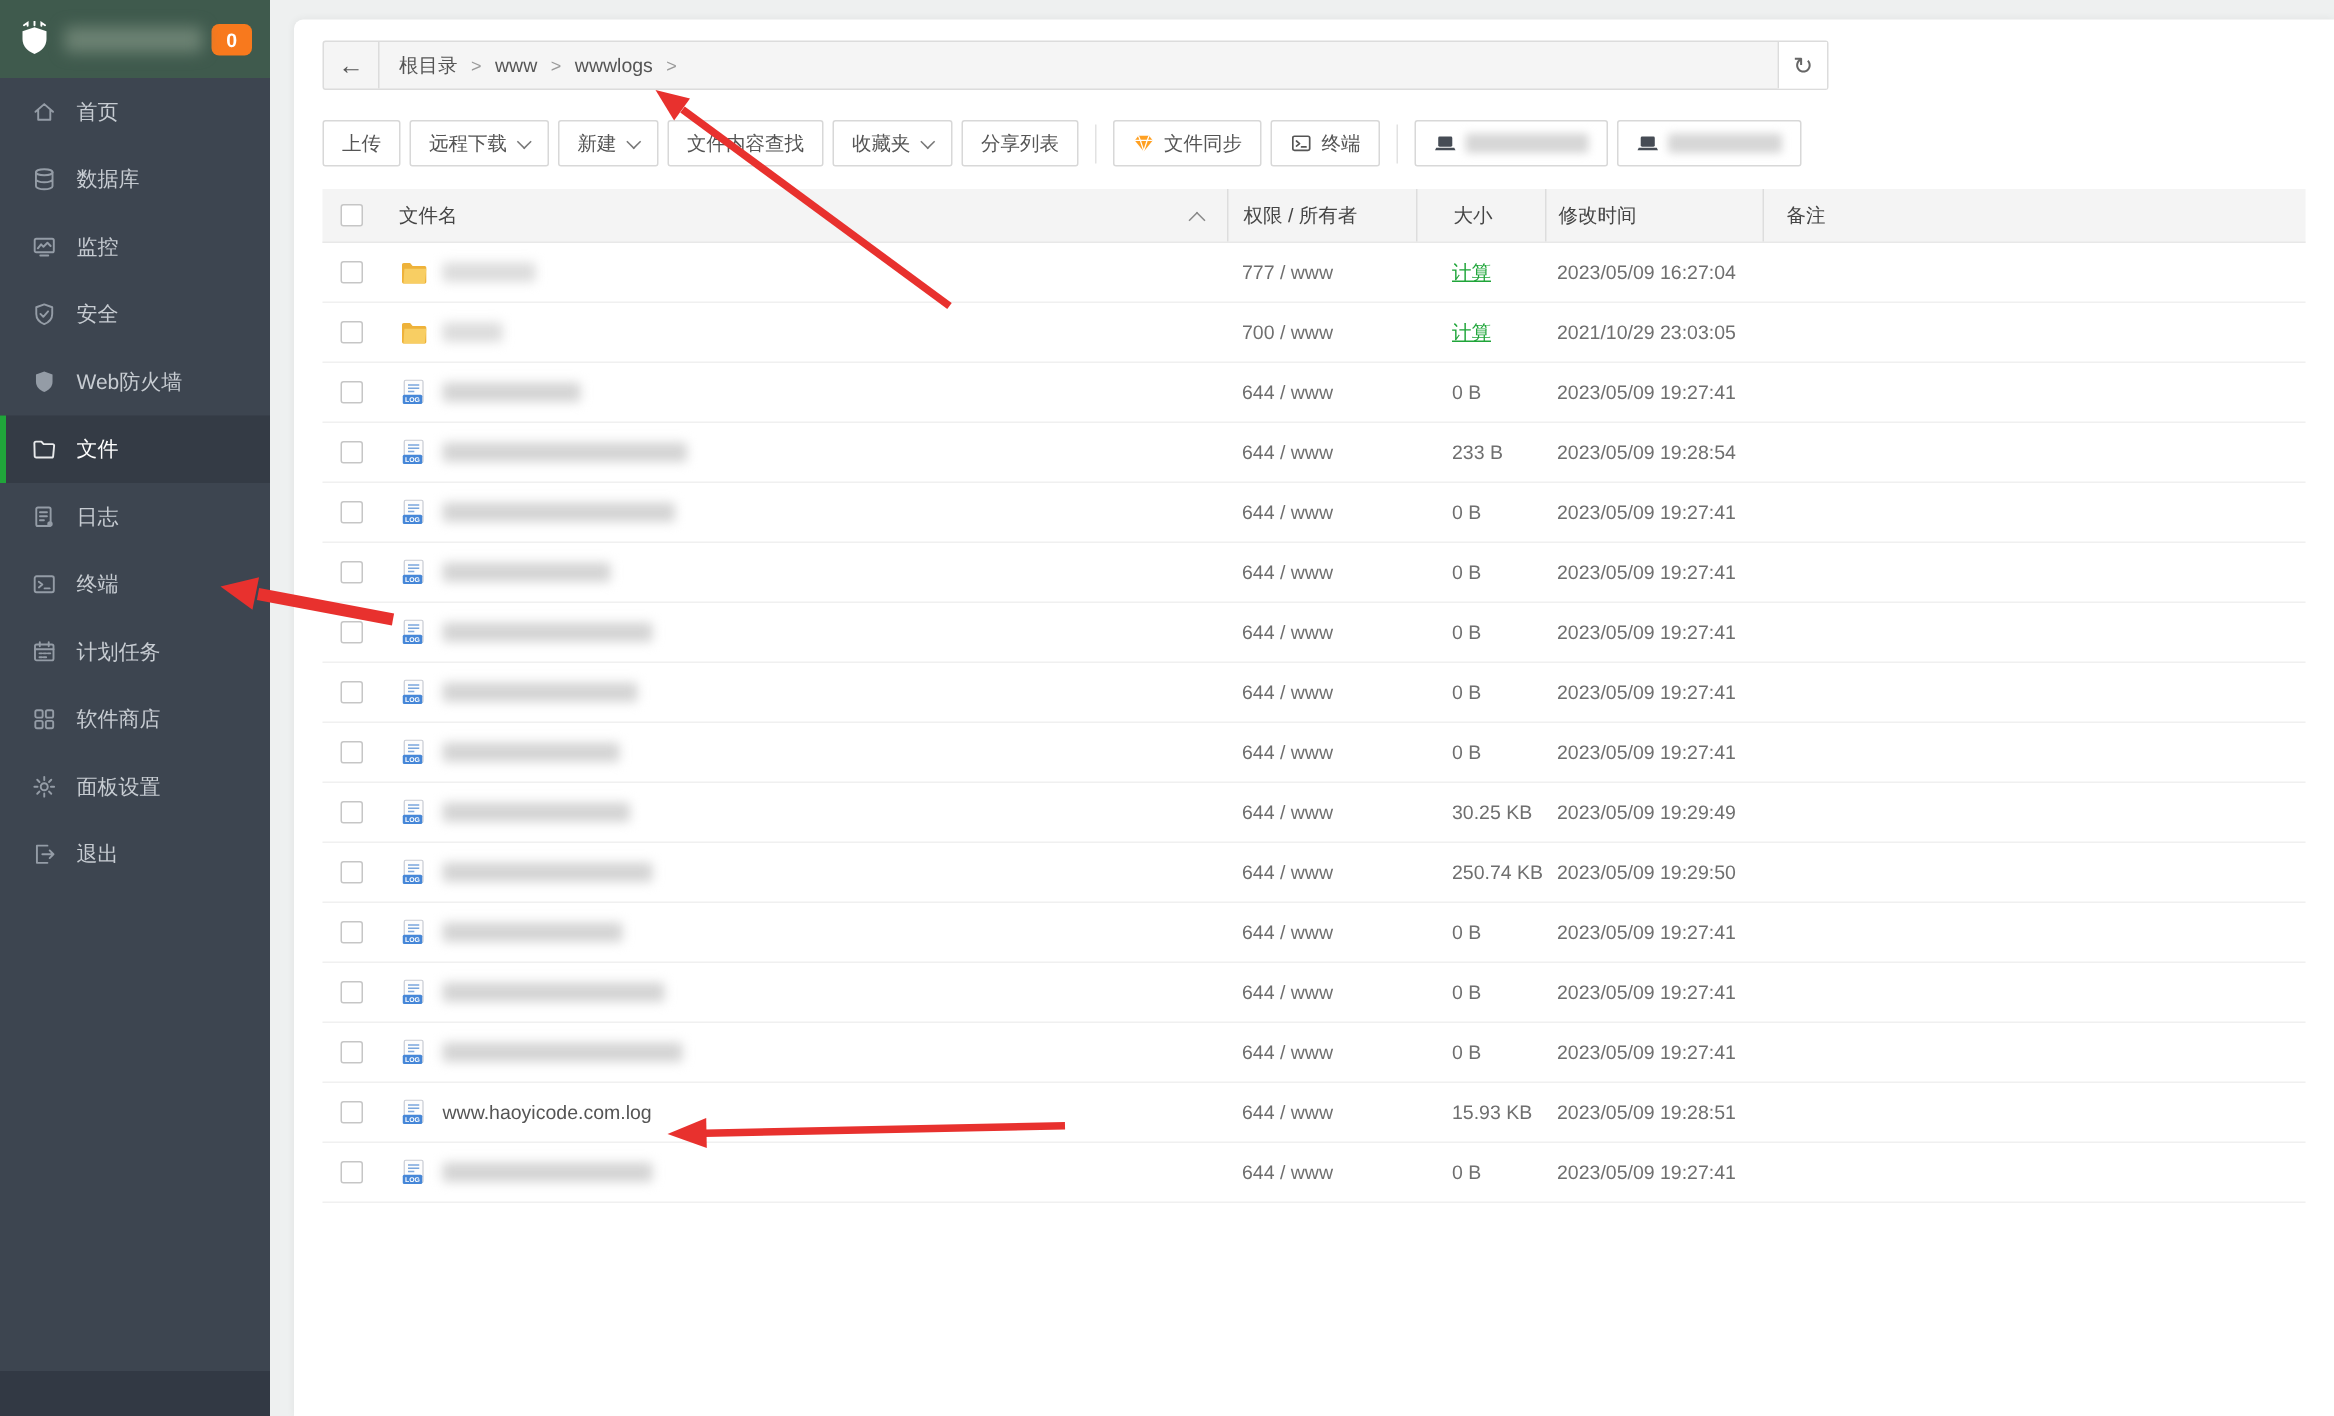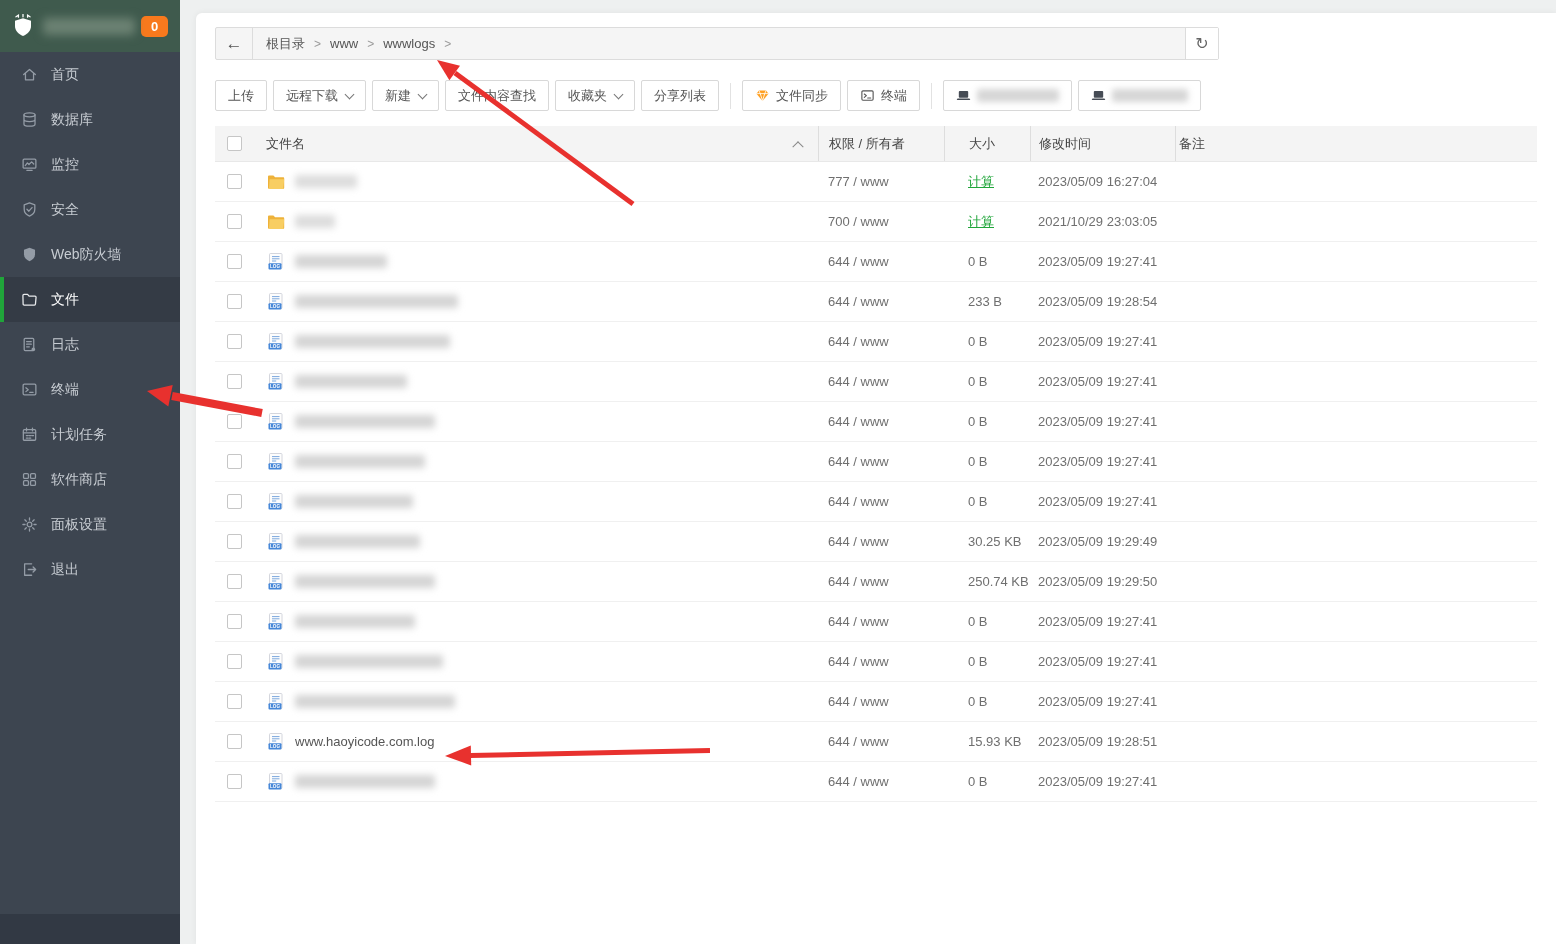--- a/index.html
+++ b/index.html
@@ -47,21 +47,21 @@
   
   .ftable{margin-top:15px;width:calc(100% - 19px)}
   .thead,.trow{display:grid;grid-template-columns:47px 556px 126px 86px 145px 1fr;align-items:center}
   .thead{height:36px;background:#f4f4f4;color:#454545;font-size:13px;border-bottom:1px solid #e8e8e8}
   .thead .hc{height:100%;display:flex;align-items:center}
   .hc.c-check{padding-left:12px}
   .hc.c-name{padding-left:4px;justify-content:space-between}
   .chev-up{width:8px;height:8px;border-left:1.4px solid #888;border-top:1.4px solid #888;
            transform:rotate(45deg) translate(2px,2px);margin-right:16px}
   .hc.c-perm,.hc.c-size,.hc.c-time,.hc.c-note{border-left:1px solid #ddd}
-  .c-perm{padding-left:10px}.c-size{padding-left:24px}.c-time{padding-left:8px}.c-note{padding-left:3px}
+  .c-perm{padding-left:10px}.c-size{padding-left:24px}.c-time{padding-left:8px}.c-note{padding-left:15px}
   .trow{height:40px;border-bottom:1px solid #f0f0f0;font-size:13px;color:#6f6f6f}
   .cell{display:flex;align-items:center}
   .cell.c-check{padding-left:12px}
   .cell.c-name{gap:9px;padding-left:4px}
   .cbx{width:15px;height:15px;border:1px solid #c6c6c6;border-radius:2px;background:#fff;display:inline-block;cursor:pointer}
   .ficon svg{width:20px;height:20px;display:block}
   .fname{color:#555;cursor:pointer}
   .blurname{height:13px;border-radius:2px;background:#d4d4d4;filter:blur(3.5px);display:inline-block}
   .blurname.folder{background:#dcdcdc}
   .calc-link{color:#20a53a;text-decoration:underline;cursor:pointer}

